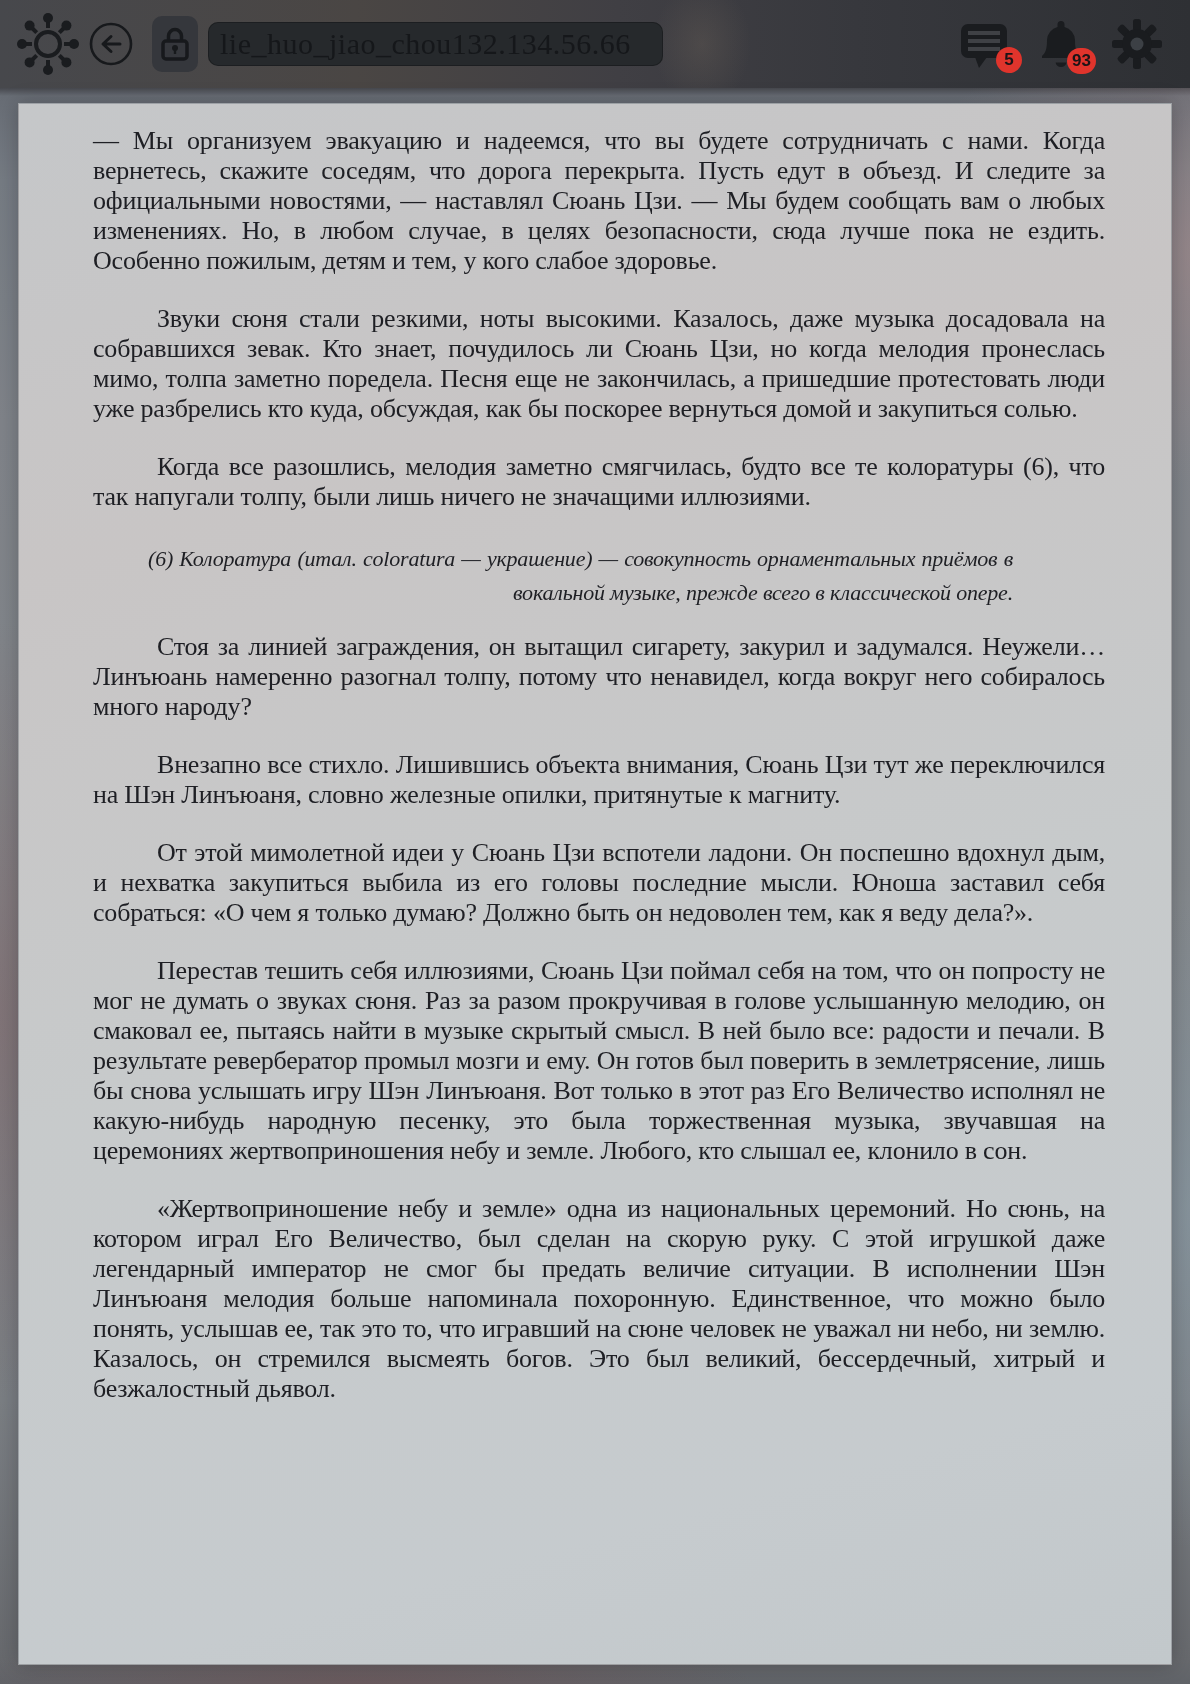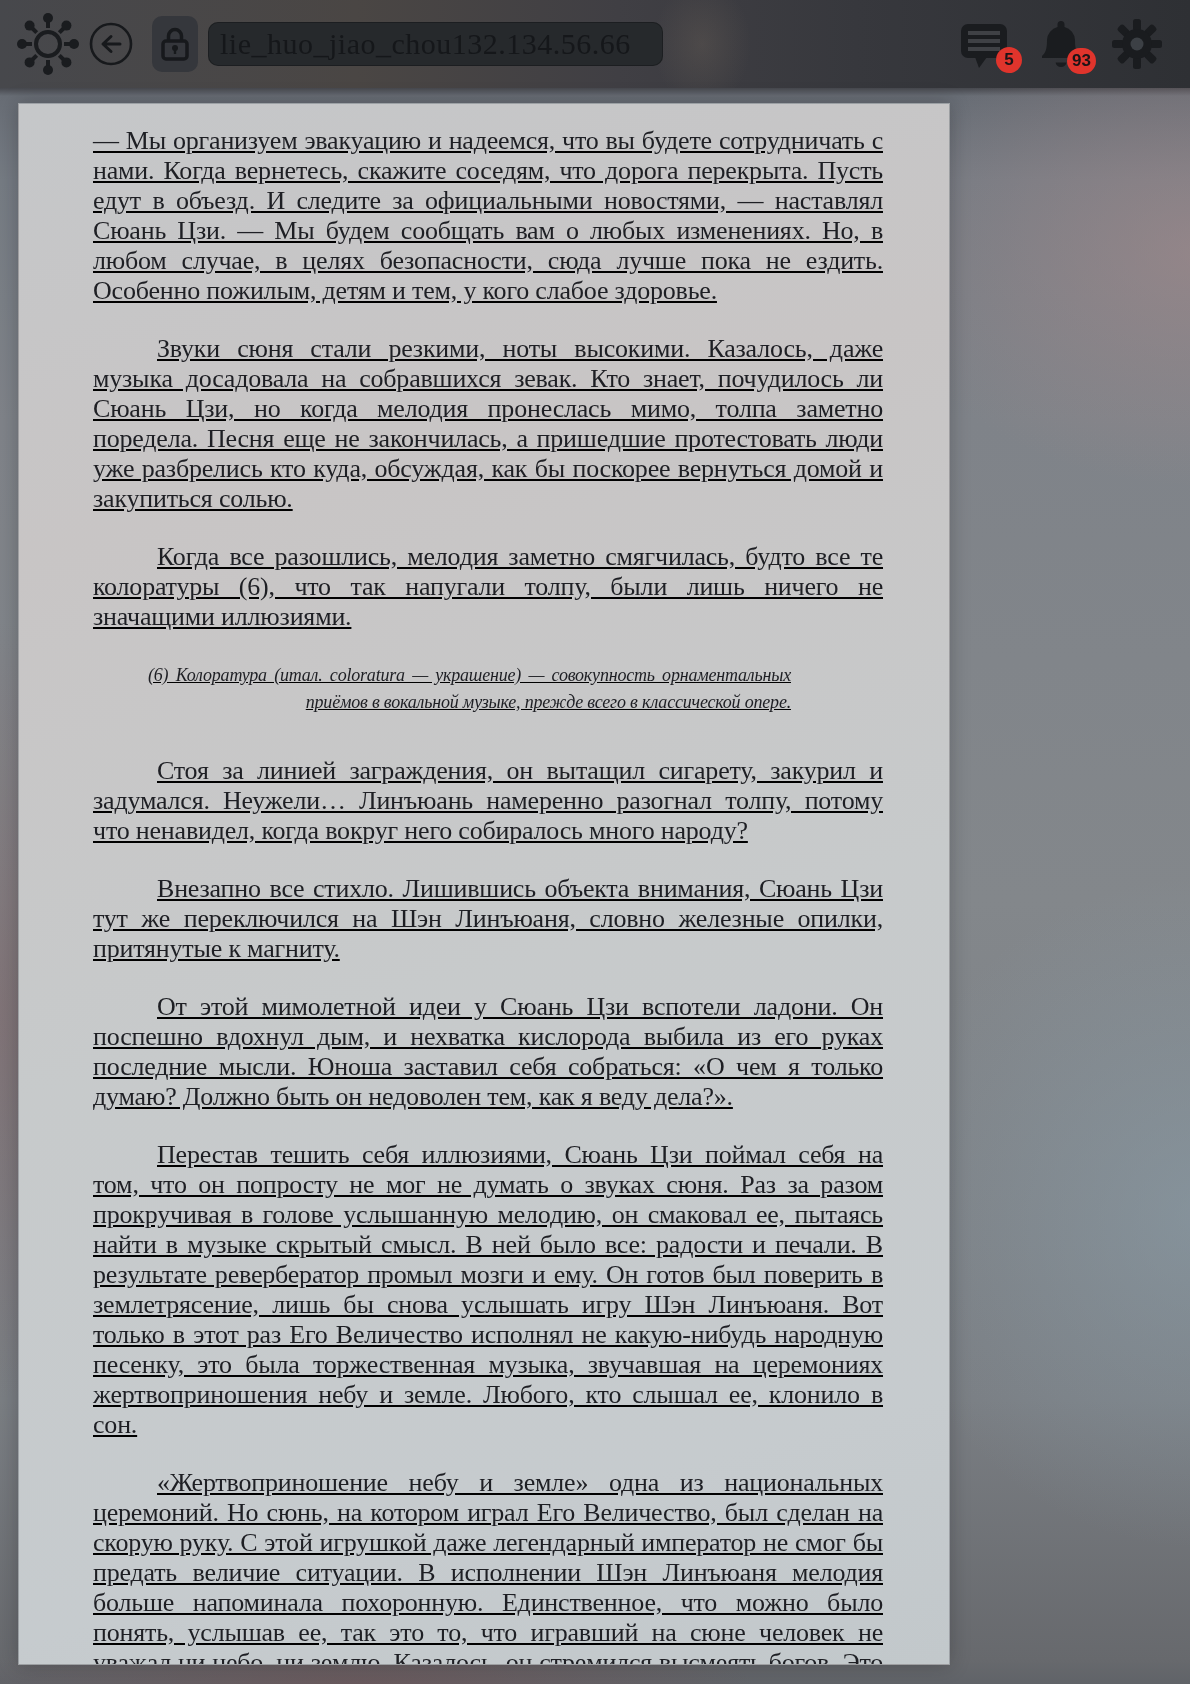--- a/index.html
+++ b/index.html
@@ -32,34 +32,34 @@
   }
   .tb-right{margin-left:auto;display:flex;align-items:center;gap:28px;}
   .badge-wrap{position:relative;display:inline-flex;}
   .badge{
     position:absolute;right:-12px;bottom:-4px;min-width:26px;height:26px;border-radius:13px;
     background:#e0342c;color:#1c1417;font-family:"Liberation Sans",sans-serif;
     font-size:17px;font-weight:bold;display:flex;align-items:center;justify-content:center;
     box-sizing:border-box;padding:0 5px;
   }
   .page{
-    position:absolute;left:18px;top:103px;width:932px;height:1562px;box-sizing:border-box;
+    position:absolute;left:18px;top:103px;width:1154px;height:1562px;box-sizing:border-box;
     background:linear-gradient(165deg,#c5c7c9,#c8c5c5 25%,#c7cacb 55%,#c6cbce 85%,#c2c8cb);
     border:1px solid rgba(70,75,80,.32);
     box-shadow:0 0 18px rgba(20,22,26,.28);
-    padding:22px 66px 0 74px;overflow:hidden;text-decoration:underline;
+    padding:22px 66px 0 74px;overflow:hidden;
   }
   .page p{
     margin:0 0 28px;font-size:26px;line-height:30px;color:#1e1f24;
     text-align:justify;text-indent:64px;letter-spacing:-0.2px;
   }
   .page p.dialog{text-indent:0;}
   .page p.footnote{
-    font-size:18px;line-height:27px;font-style:italic;text-indent:0;
-    margin:30px 92px 40px 55px;text-align:justify;text-align-last:right;
+    font-size:22px;line-height:34px;font-style:italic;text-indent:0;
+    margin:30px 92px 22px 55px;text-align:justify;text-align-last:right;
   }
   svg{display:block;}
 </style>
 </head>
 <body>
 
 <div class="screen">
 
   <div class="toolbar">
 
@@ -162,18 +162,18 @@
     </div>
   </div>
 
   <div class="page">
     <p class="dialog">— Мы организуем эвакуацию и надеемся, что вы будете сотрудничать с нами. Когда вернетесь, скажите соседям, что дорога перекрыта. Пусть едут в объезд. И следите за официальными новостями, — наставлял Сюань Цзи. — Мы будем сообщать вам о любых изменениях. Но, в любом случае, в целях безопасности, сюда лучше пока не ездить. Особенно пожилым, детям и тем, у кого слабое здоровье.</p>
     <p>Звуки сюня стали резкими, ноты высокими. Казалось, даже музыка досадовала на собравшихся зевак. Кто знает, почудилось ли Сюань Цзи, но когда мелодия пронеслась мимо, толпа заметно поредела. Песня еще не закончилась, а пришедшие протестовать люди уже разбрелись кто куда, обсуждая, как бы поскорее вернуться домой и закупиться солью.</p>
     <p>Когда все разошлись, мелодия заметно смягчилась, будто все те колоратуры (6), что так напугали толпу, были лишь ничего не значащими иллюзиями.</p>
     <p class="footnote">(6) Колоратура (итал. coloratura — украшение) — совокупность орнаментальных приёмов в вокальной музыке, прежде всего в классической опере.</p>
     <p>Стоя за линией заграждения, он вытащил сигарету, закурил и задумался. Неужели… Линъюань намеренно разогнал толпу, потому что ненавидел, когда вокруг него собиралось много народу?</p>
     <p>Внезапно все стихло. Лишившись объекта внимания, Сюань Цзи тут же переключился на Шэн Линъюаня, словно железные опилки, притянутые к магниту.</p>
-    <p>От этой мимолетной идеи у Сюань Цзи вспотели ладони. Он поспешно вдохнул дым, и нехватка кислорода выбила из его руках последние мысли. Юноша заставил себя собраться: «О чем я только думаю? Должно быть он недоволен тем, как я веду дела?».</p>
+    <p>От этой мимолетной идеи у Сюань Цзи вспотели ладони. Он поспешно вдохнул дым, и нехватка закупиться выбила из его головы последние мысли. Юноша заставил себя собраться: «О чем я только думаю? Должно быть он недоволен тем, как я веду дела?».</p>
     <p>Перестав тешить себя иллюзиями, Сюань Цзи поймал себя на том, что он попросту не мог не думать о звуках сюня. Раз за разом прокручивая в голове услышанную мелодию, он смаковал ее, пытаясь найти в музыке скрытый смысл. В ней было все: радости и печали. В результате ревербератор промыл мозги и ему. Он готов был поверить в землетрясение, лишь бы снова услышать игру Шэн Линъюаня. Вот только в этот раз Его Величество исполнял не какую-нибудь народную песенку, это была торжественная музыка, звучавшая на церемониях жертвоприношения небу и земле. Любого, кто слышал ее, клонило в сон.</p>
     <p>«Жертвоприношение небу и земле» одна из национальных церемоний. Но сюнь, на котором играл Его Величество, был сделан на скорую руку. С этой игрушкой даже легендарный император не смог бы предать величие ситуации. В исполнении Шэн Линъюаня мелодия больше напоминала похоронную. Единственное, что можно было понять, услышав ее, так это то, что игравший на сюне человек не уважал ни небо, ни землю. Казалось, он стремился высмеять богов. Это был великий, бессердечный, хитрый и безжалостный дьявол.</p>
   </div>
 
 </div>
 
 </body></html>

